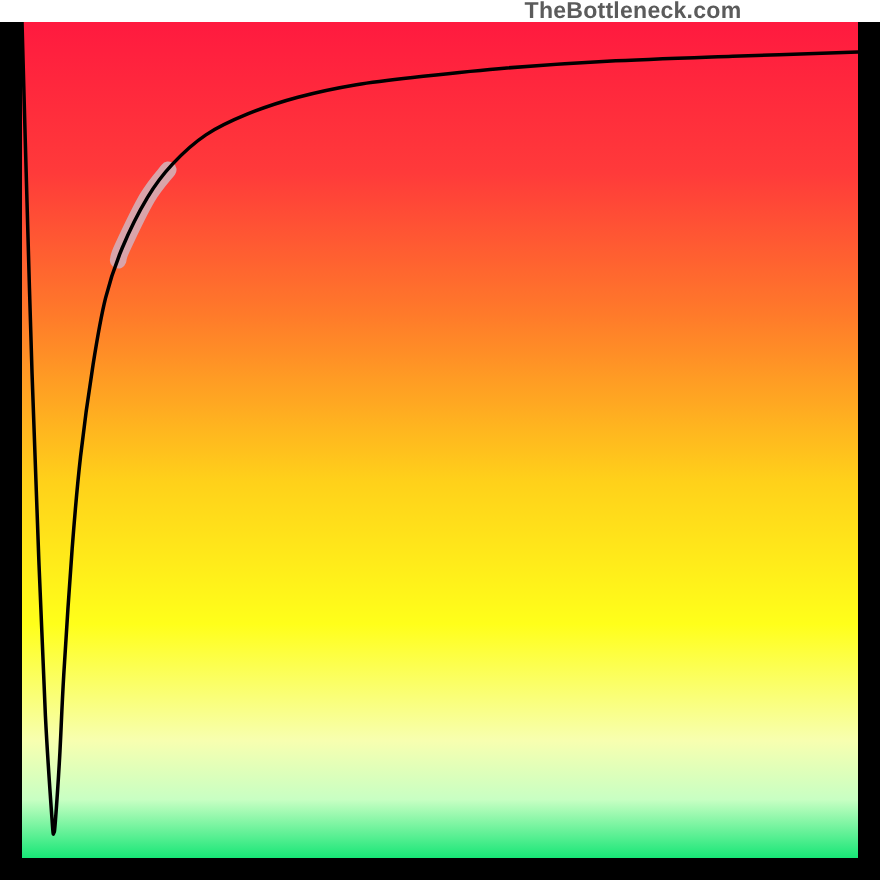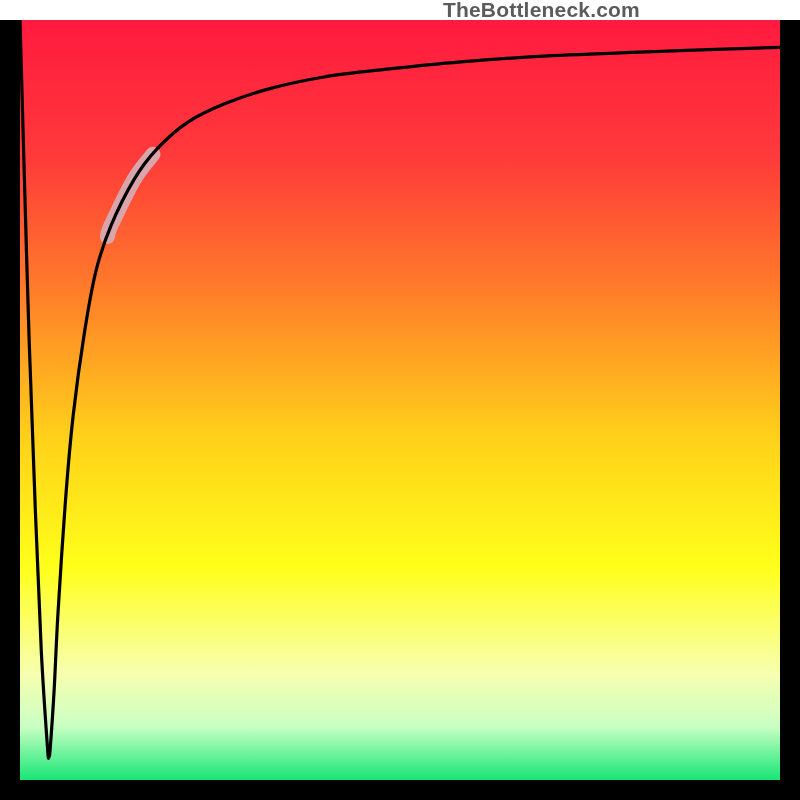--- a/index.html
+++ b/index.html
@@ -7,20 +7,21 @@
     padding: 0;
     width: 800px;
     height: 800px;
     overflow: hidden;
     background: #fff;
   }
   .chart-root {
     position: relative;
     width: 648px;
     height: 800px;
+    padding-left: 34px;
   }
   .chart-frame {
     position: absolute;
     left: 0;
     top: 20px;
     width: 800px;
     height: 780px;
     background: #000;
   }
   .plot-area {

